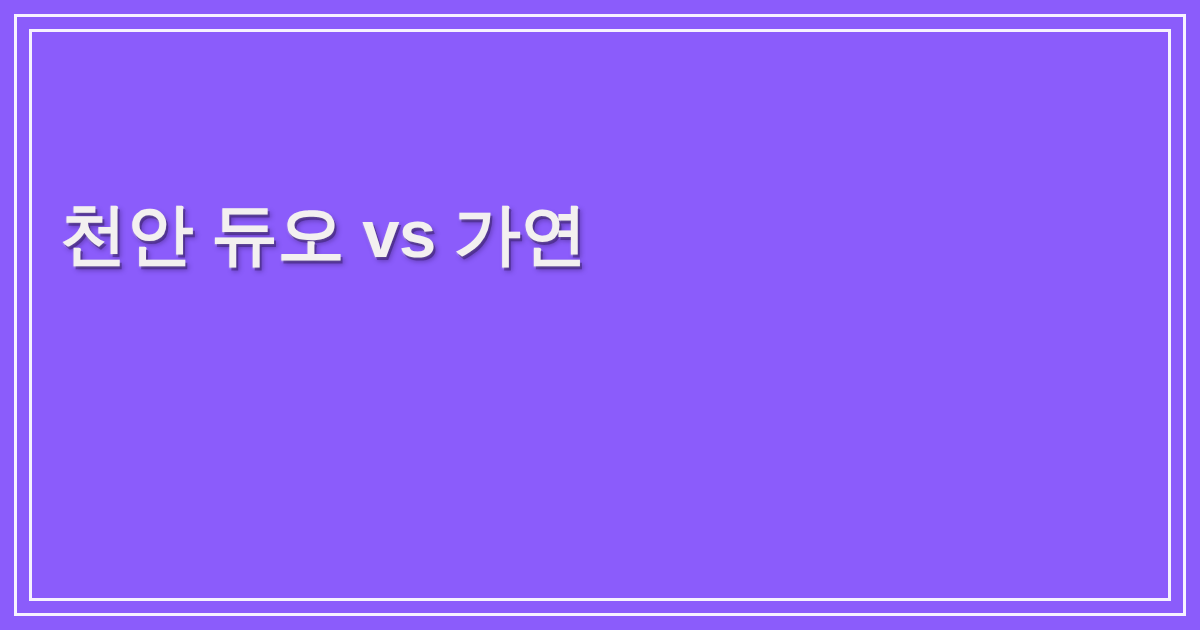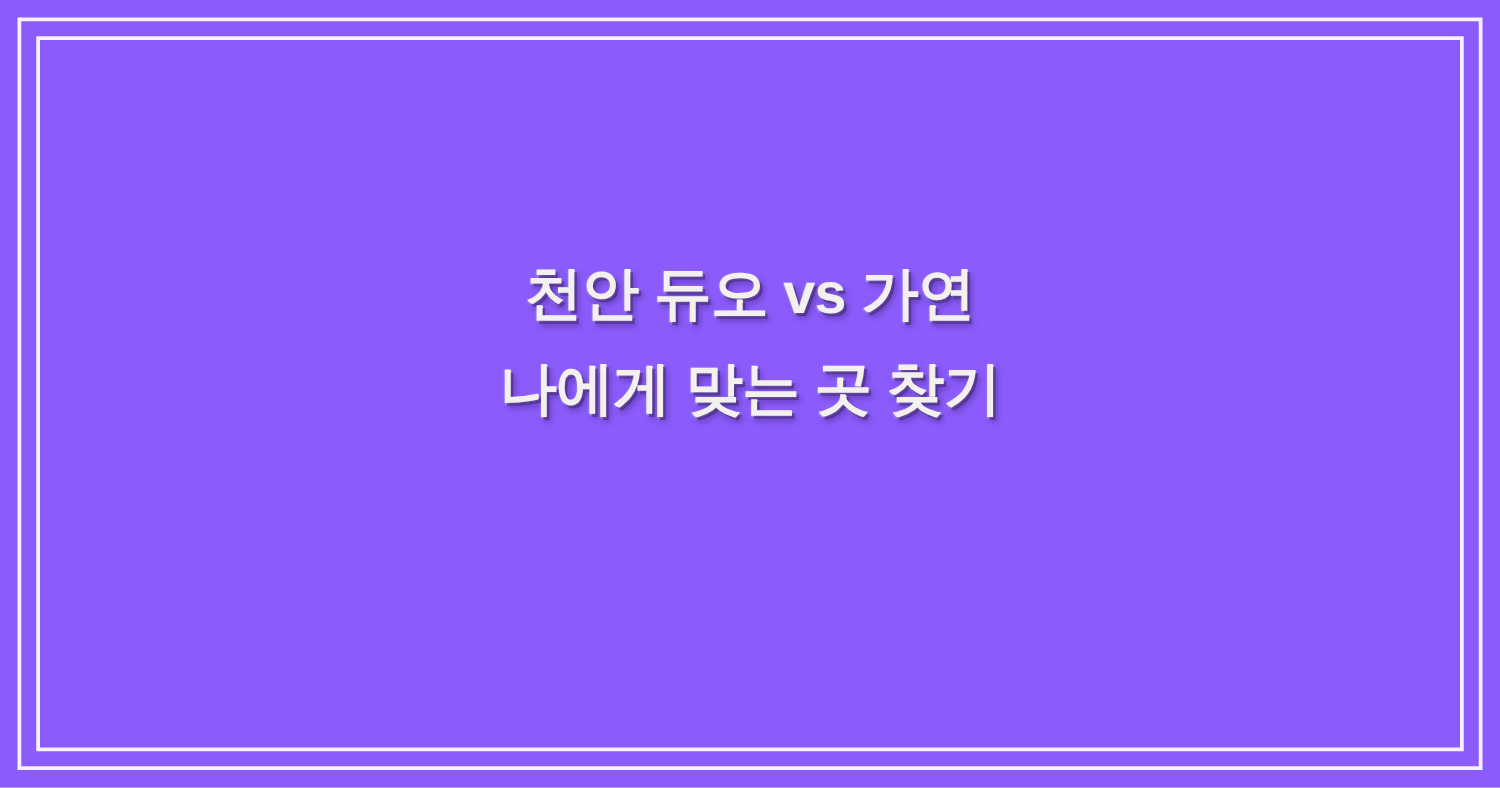--- a/index.html
+++ b/index.html
@@ -62,24 +62,23 @@
     flex-direction: column;
     align-items: center;
     justify-content: flex-start;
     padding: 0 60px;
     box-sizing: border-box;
   }
 
   .title-line {
     display: block;
     width: 100%;
-    text-align: center;
     font-family: "Liberation Sans", "DejaVu Sans", sans-serif;
     font-weight: 700;
-    font-size: 46px;
+    font-size: 67px;
     line-height: 76px;
     letter-spacing: -0.5px;
     color: #F3F0F0;
     white-space: nowrap;
     text-shadow:
        2px 3px 0px rgba(40, 18, 80, 0.42),
        3px 4px 5px rgba(30, 10, 60, 0.35),
        0px 1px 2px rgba(255, 255, 255, 0.45);
   }
 </style>
@@ -90,17 +89,16 @@
 
   <div class="frame frame-outer"></div>
 
   <div class="frame frame-inner"></div>
 
   <div class="title-block">
 
     <span class="title-line">천안 듀오 vs 가연</span>
 
 
-    <span class="title-line">나에게 맞는 곳 찾기</span>
 
   </div>
 
 </div>
 
 </body></html>

